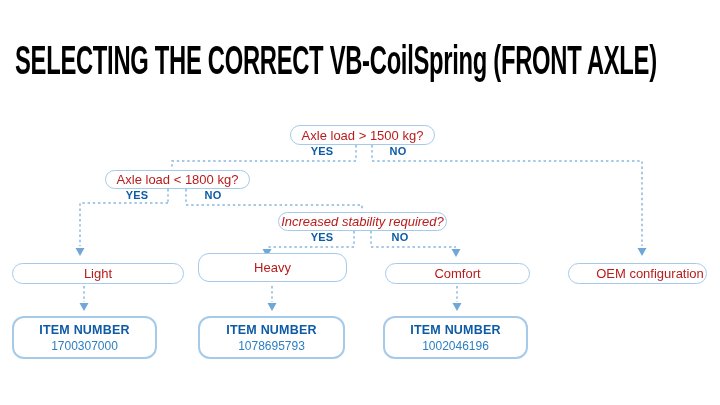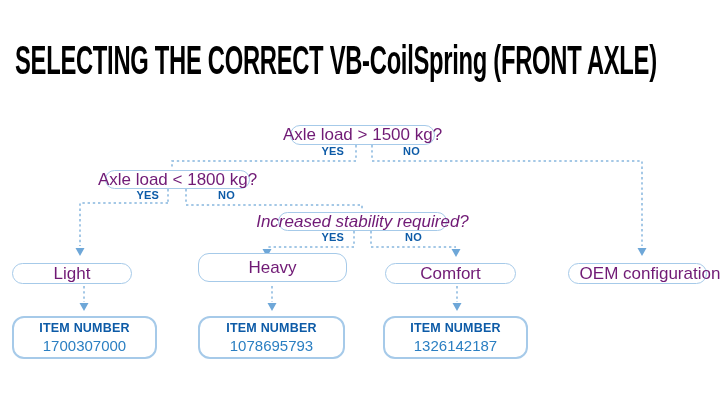--- a/index.html
+++ b/index.html
@@ -38,29 +38,29 @@
   }
   .connectors polygon { fill: #6ea7d8; }
   .pill {
     position: absolute;
     border: 1.5px solid #a6cae9;
     border-radius: 11px;
     background: #ffffff;
     display: flex;
     align-items: center;
     justify-content: center;
-    color: #701a75;
-    font-size: 17px;
+    color: #b91c1c;
+    font-size: 13px;
     white-space: nowrap;
   }
   .decision { border-radius: 10px; }
   .yn {
     position: absolute;
     width: 44px;
-    text-align: right;
+    text-align: center;
     font-size: 11px;
     font-weight: 700;
     color: #0d5ba7;
     letter-spacing: 0.2px;
   }
   .itembox {
     position: absolute;
     border: 2px solid #a6cae9;
     border-radius: 12px;
     background: #ffffff;
@@ -70,21 +70,21 @@
     justify-content: center;
     gap: 2px;
   }
   .itembox .itemlabel {
     font-size: 12.5px;
     font-weight: 700;
     color: #0d5ba7;
     letter-spacing: 0.2px;
   }
   .itembox .itemvalue {
-    font-size: 15px;
+    font-size: 12px;
     color: #2b7fc2;
   }
 </style>
 </head>
 <body>
 
 <div class="canvas">
 
   <div class="title">SELECTING THE CORRECT VB-CoilSpring (FRONT AXLE)</div>
 
@@ -122,31 +122,31 @@
   <div class="yn" style="left:376px; top:145px;">NO</div>
 
   <div class="pill decision" style="left:105px; top:170px; width:145px; height:19px;text-align:right;">Axle load &lt; 1800 kg?</div>
   <div class="yn" style="left:115px; top:189px;">YES</div>
   <div class="yn" style="left:191px; top:189px;">NO</div>
 
   <div class="pill decision" style="left:278px; top:212px; width:169px; height:19px;font-style:italic;">Increased stability required?</div>
   <div class="yn" style="left:300px; top:231px;">YES</div>
   <div class="yn" style="left:378px; top:231px;">NO</div>
 
-  <div class="pill" style="left:12px; top:263px; width:120px; height:21px;">Light</div>
+  <div class="pill" style="left:12px; top:263px; width:172px; height:21px;">Light</div>
   <div class="pill" style="left:198px; top:253px; width:149px; height:29px;">Heavy</div>
-  <div class="pill" style="left:385px; top:263px; width:131px; height:21px;">Comfort</div>
+  <div class="pill" style="left:385px; top:263px; width:145px; height:21px;">Comfort</div>
   <div class="pill" style="left:568px; top:263px; width:139px; height:21px;padding-left:25px;">OEM configuration</div>
 
   <div class="itembox" style="left:12px; top:316px; width:145px; height:43px;">
     <div class="itemlabel">ITEM NUMBER</div>
     <div class="itemvalue">1700307000</div>
   </div>
   <div class="itembox" style="left:198px; top:316px; width:147px; height:43px;">
     <div class="itemlabel">ITEM NUMBER</div>
     <div class="itemvalue">1078695793</div>
   </div>
   <div class="itembox" style="left:383px; top:316px; width:145px; height:43px;">
     <div class="itemlabel">ITEM NUMBER</div>
-    <div class="itemvalue">1326142187</div>
+    <div class="itemvalue">1002046196</div>
   </div>
 
 </div>
 
 </body></html>

